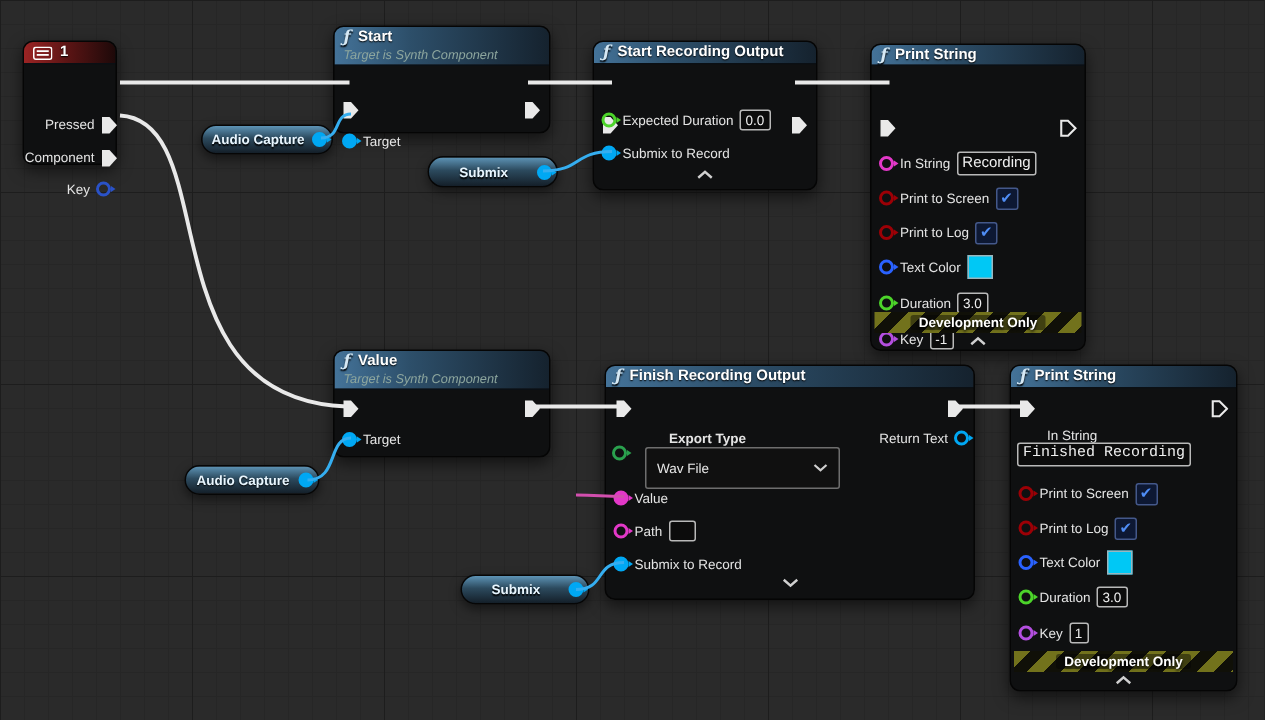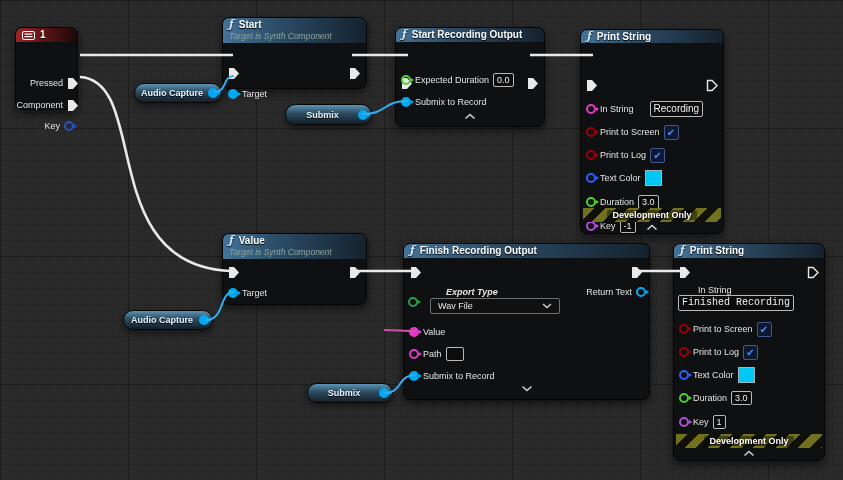--- a/index.html
+++ b/index.html
@@ -164,21 +164,21 @@
     </div>
     <svg class="execpin" style="left:5px;top:49px;">
         <path d="M1,1 h5 l5,5.5 -5,5.5 h-5 z" fill="#e9e9e9"></path>
       </svg>
     <svg class="execpin" style="right:5px;top:49px;">
         <path d="M1.5,1.5 h4.5 l5,5 -5,5 h-4.5 z" fill="none" stroke="#e9e9e9" stroke-width="1.4"></path>
       </svg>
     <div class="row" style="left:5px;top:72px;">
       <span class="pin" style="color:#e338c8;"></span>
       <span class="lbl">In String</span>
-      <span class="valbox" style="font-size:10px;height:14px;line-height:14px;margin-left:12px;">Recording</span>
+      <span class="valbox" style="font-size:10px;height:14px;line-height:14px;">Recording</span>
     </div>
     <div class="row" style="left:5px;top:95px;">
       <span class="pin" style="color:#9c0006;"></span>
       <span class="lbl">Print to Screen</span>
       <span class="checkbox">✔</span>
     </div>
     <div class="row" style="left:5px;top:118px;">
       <span class="pin" style="color:#9c0006;"></span>
       <span class="lbl">Print to Log</span>
       <span class="checkbox">✔</span>
@@ -233,25 +233,25 @@
           <span class="fn-icon">ƒ</span>
           <span class="lbl">Finish Recording Output</span>
         </div>
     </div>
     <svg class="execpin" style="left:6px;top:22px;">
         <path d="M1,1 h5 l5,5.5 -5,5.5 h-5 z" fill="#e9e9e9"></path>
       </svg>
     <svg class="execpin" style="right:6px;top:22px;">
         <path d="M1,1 h5 l5,5.5 -5,5.5 h-5 z" fill="#e9e9e9"></path>
       </svg>
-    <div class="row" style="left:42px;top:41px;font-weight:bold;font-style:italic;">
+    <div class="row" style="left:42px;top:41px;font-weight:bold;">
       <span class="lbl">Export Type</span>
     </div>
     <span class="pin" style="position:absolute;left:4px;top:53px;color:#2aa14e;"></span>
-    <div class="dropdown" style="left:26px;top:54px;width:130px;height:16px;">
+    <div class="dropdown" style="left:26px;top:54px;width:130px;height:28px;">
       <span class="lbl">Wav File</span>
       <svg width="10" height="6">
           <polyline points="1,1 5,4.5 9,1" fill="none" stroke="#cfcfcf" stroke-width="1.5"></polyline>
         </svg>
     </div>
     <div class="row right" style="right:3px;top:41px;">
       <span class="pin" style="color:#00a8f4;"></span>
       <span class="lbl">Return Text</span>
     </div>
     <div class="row" style="left:5px;top:81px;">

